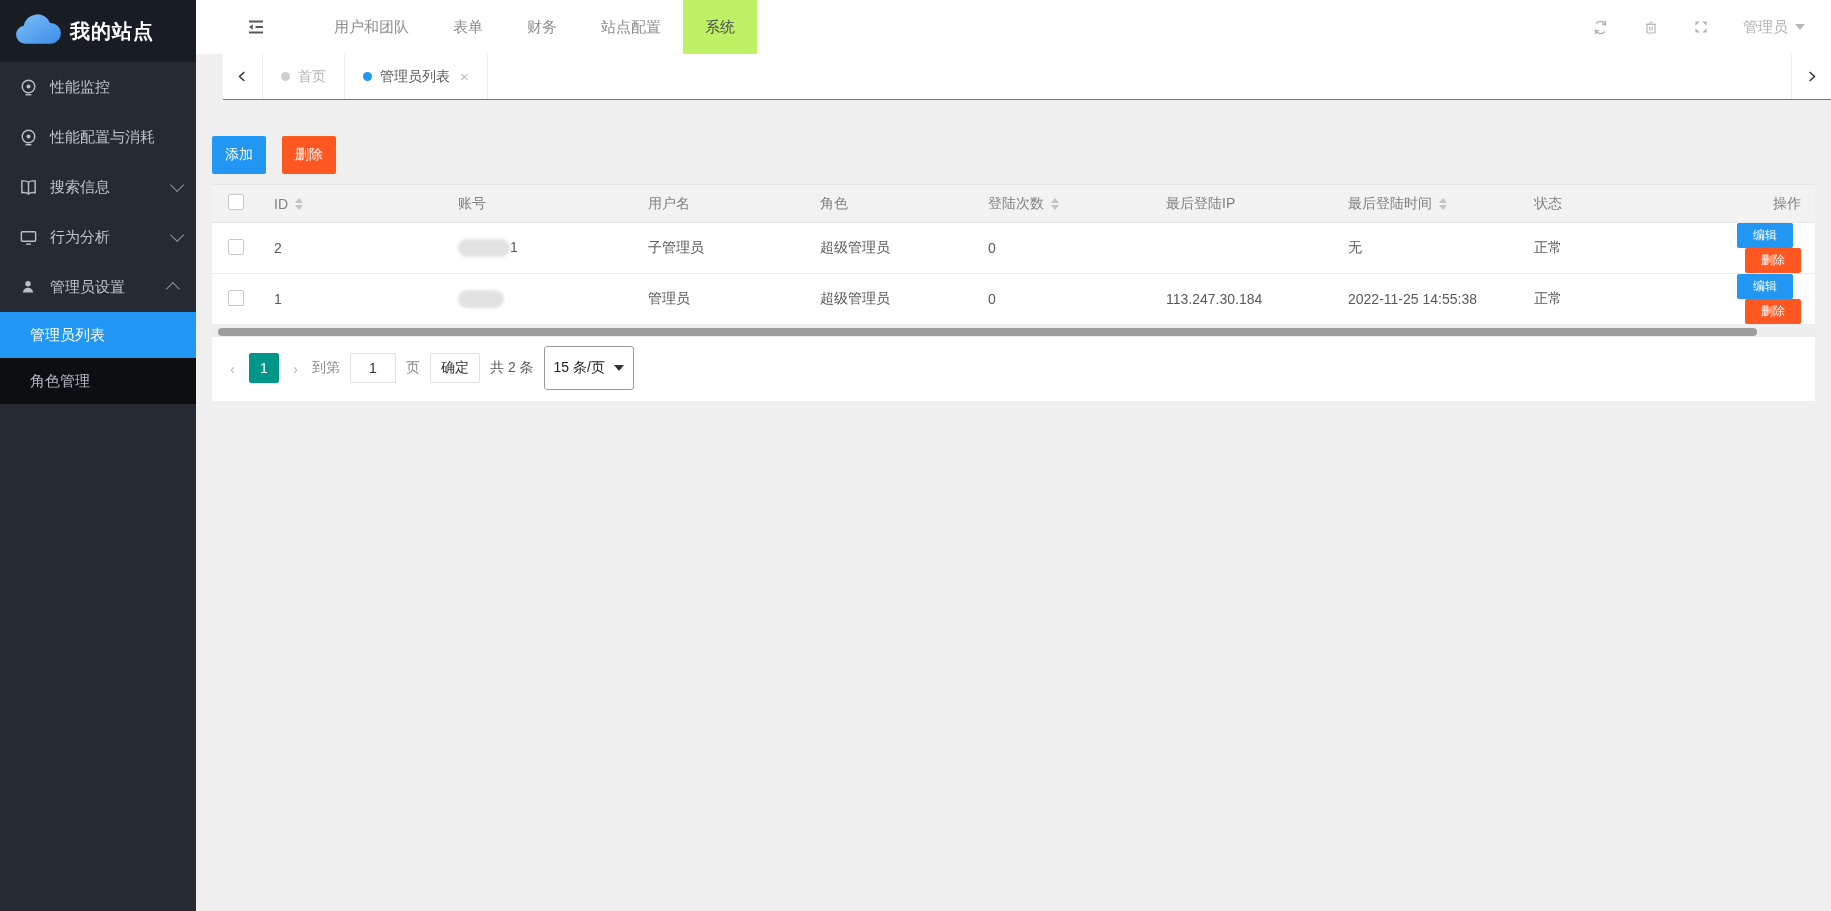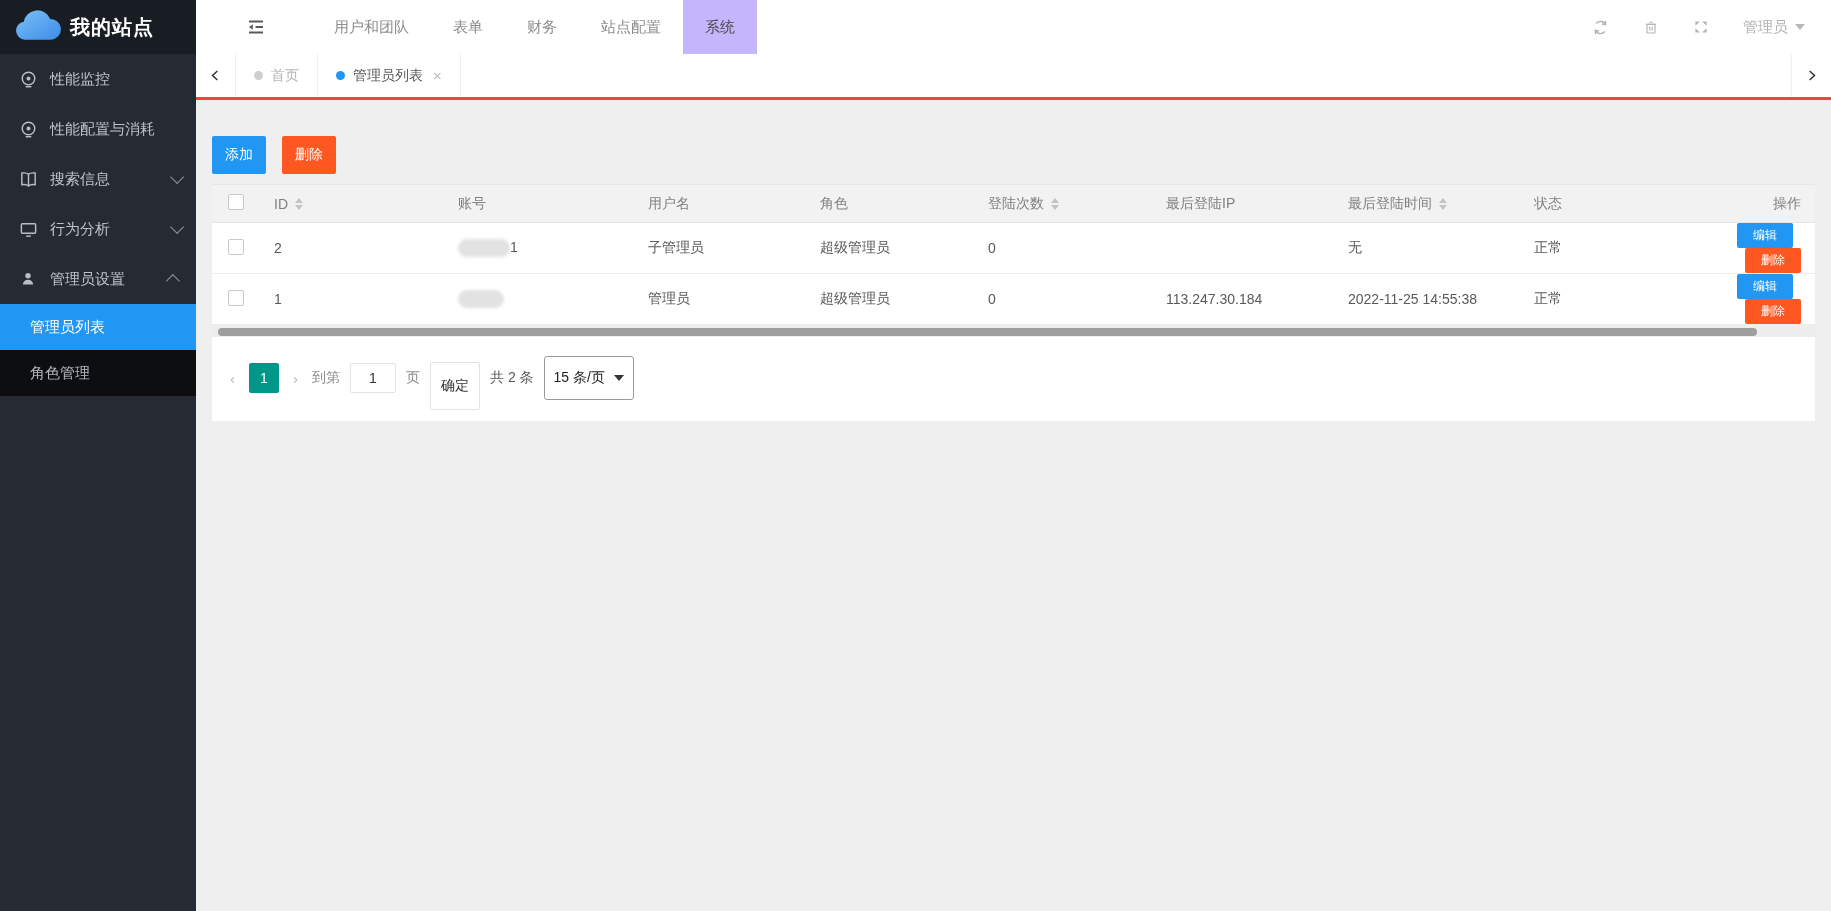--- a/index.html
+++ b/index.html
@@ -2,46 +2,46 @@
 <html><head>
 <meta charset="utf-8">
 <style>
   * { margin:0; padding:0; box-sizing:border-box; }
   html,body { width:1831px; height:911px; overflow:hidden;
     font-family:"Liberation Sans","DejaVu Sans",sans-serif; background:#efefef; }
   .app { display:flex; width:100%; height:100%; }
 
   
   .sidebar { width:196px; height:100%; background:#252a33; flex-shrink:0; display:flex; flex-direction:column; }
-  .logo { height:54px; background:#181c23; display:flex; align-items:center; padding-left:12px; gap:6px; }
+  .logo { height:62px; background:#181c23; display:flex; align-items:center; padding-left:12px; gap:6px; }
   .logo .site-name { color:#fff; font-size:20px; font-weight:bold; letter-spacing:1px; }
   .menu-item { height:50px; display:flex; align-items:center; padding:0 16px 0 18px; color:#bdc2cb; font-size:15px; cursor:pointer; }
   .menu-item .mi-icon { width:20px; height:20px; margin-right:12px; display:flex; align-items:center; justify-content:center; }
   .menu-item .mi-label { flex:1; }
   .menu-item .chev { width:10px; height:10px; border-right:1.6px solid #8f949d; border-bottom:1.6px solid #8f949d; }
   .chev.down { transform:rotate(45deg) translateY(-3px); }
   .chev.up { transform:rotate(-135deg) translateY(-3px); }
   .submenu { background:#0d0e12; }
   .submenu-item { height:46px; display:flex; align-items:center; padding-left:30px; color:#b3b8c0; font-size:15px; cursor:pointer; }
   .submenu-item.active { background:#2196f3; color:#fff; }
 
   
   .main { flex:1; display:flex; flex-direction:column; min-width:0; }
 
   .topbar { height:54px; background:#fff; display:flex; align-items:center; flex-shrink:0; }
   .fold-btn { margin-left:50px; cursor:pointer; display:flex; align-items:center; }
   .topnav { display:flex; height:100%; margin-left:46px; align-items:center; }
   .topnav-item { height:100%; display:flex; align-items:center; padding:0 22px; font-size:15px; color:#8d8d8d; cursor:pointer; }
-  .topnav-item.active { background:#c4b5fd; color:#4d4d4d; }
+  .topnav-item.active { background:#bef264; color:#4d4d4d; }
   .topbar-right { margin-left:auto; display:flex; align-items:center; gap:34px; padding-right:26px; }
   .topbar-icon { cursor:pointer; display:flex; align-items:center; }
   .user-dd { display:flex; align-items:center; gap:7px; color:#b3b3b3; font-size:15px; cursor:pointer; }
   .caret { width:0; height:0; border-left:5px solid transparent; border-right:5px solid transparent; border-top:6px solid #b9b9b9; }
 
-  .tabbar { height:46px; background:#fff; border-bottom:3px solid #ef4444; display:flex; align-items:stretch; flex-shrink:0; }
+  .tabbar { height:46px; background:#fff; border-bottom:1px solid #ef4444; display:flex; align-items:stretch; flex-shrink:0;margin-left:27px; }
   .tab-arrow { width:40px; display:flex; align-items:center; justify-content:center; cursor:pointer; }
   .tab-arrow.left { border-right:1px solid #eee; }
   .tab-arrow.right { border-left:1px solid #eee; }
   .tab { display:flex; align-items:center; gap:8px; padding:0 18px; font-size:14px; color:#b5b5b5; cursor:pointer; }
   .tab .dot { width:9px; height:9px; border-radius:50%; background:#cfcfcf; }
   .tab.active { color:#595959; border-left:1px solid #eee; border-right:1px solid #eee; }
   .tab.active .dot { background:#2196f3; }
   .tab .close-x { color:#bbb; font-size:15px; margin-left:2px; cursor:pointer; }
 
   .content { flex:1; overflow:hidden; padding:12px 16px; background:#efefef; }
@@ -81,21 +81,21 @@
   .mini-del { background:#ff5722; }
 
   .hscroll { height:10px; background:#ededed; margin-top:2px; position:relative; }
   .hscroll .thumb { position:absolute; left:6px; top:1px; height:8px; width:96%; background:#9e9e9e; border-radius:4px; cursor:pointer; }
 
   
   .pagination { background:#fff; display:flex; align-items:center; gap:10px; padding:9px 14px 11px; font-size:14px; color:#8c8c8c; }
   .pg-arrow { color:#b8b8b8; font-size:15px; cursor:pointer; padding:0 4px; }
   .pg-current { width:30px; height:30px; background:#009688; color:#fff; display:flex; align-items:center; justify-content:center; border-radius:2px; font-size:14px; cursor:pointer; }
   .pg-input { width:46px; height:30px; border:1px solid #e2e2e2; text-align:center; font-size:14px; color:#333; outline:none; border-radius:2px; }
-  .pg-confirm { height:48px; padding:0 10px; background:#fff; border:1px solid #e2e2e2; border-radius:2px; font-size:14px; color:#333; cursor:pointer;margin-top:16px; }
+  .pg-confirm { height:30px; padding:0 10px; background:#fff; border:1px solid #e2e2e2; border-radius:2px; font-size:14px; color:#333; cursor:pointer; }
   .pg-total { color:#595959; }
   .pg-select { height:44px; border:1px solid #9a9a9a; border-radius:3px; display:flex; align-items:center; gap:9px; padding:0 9px; color:#222; font-size:14px; background:#fff; cursor:pointer; }
   .pg-select .caret { border-top-color:#333; }
 </style>
 </head>
 <body>
 
 <div class="app">
 
   <aside class="sidebar">

